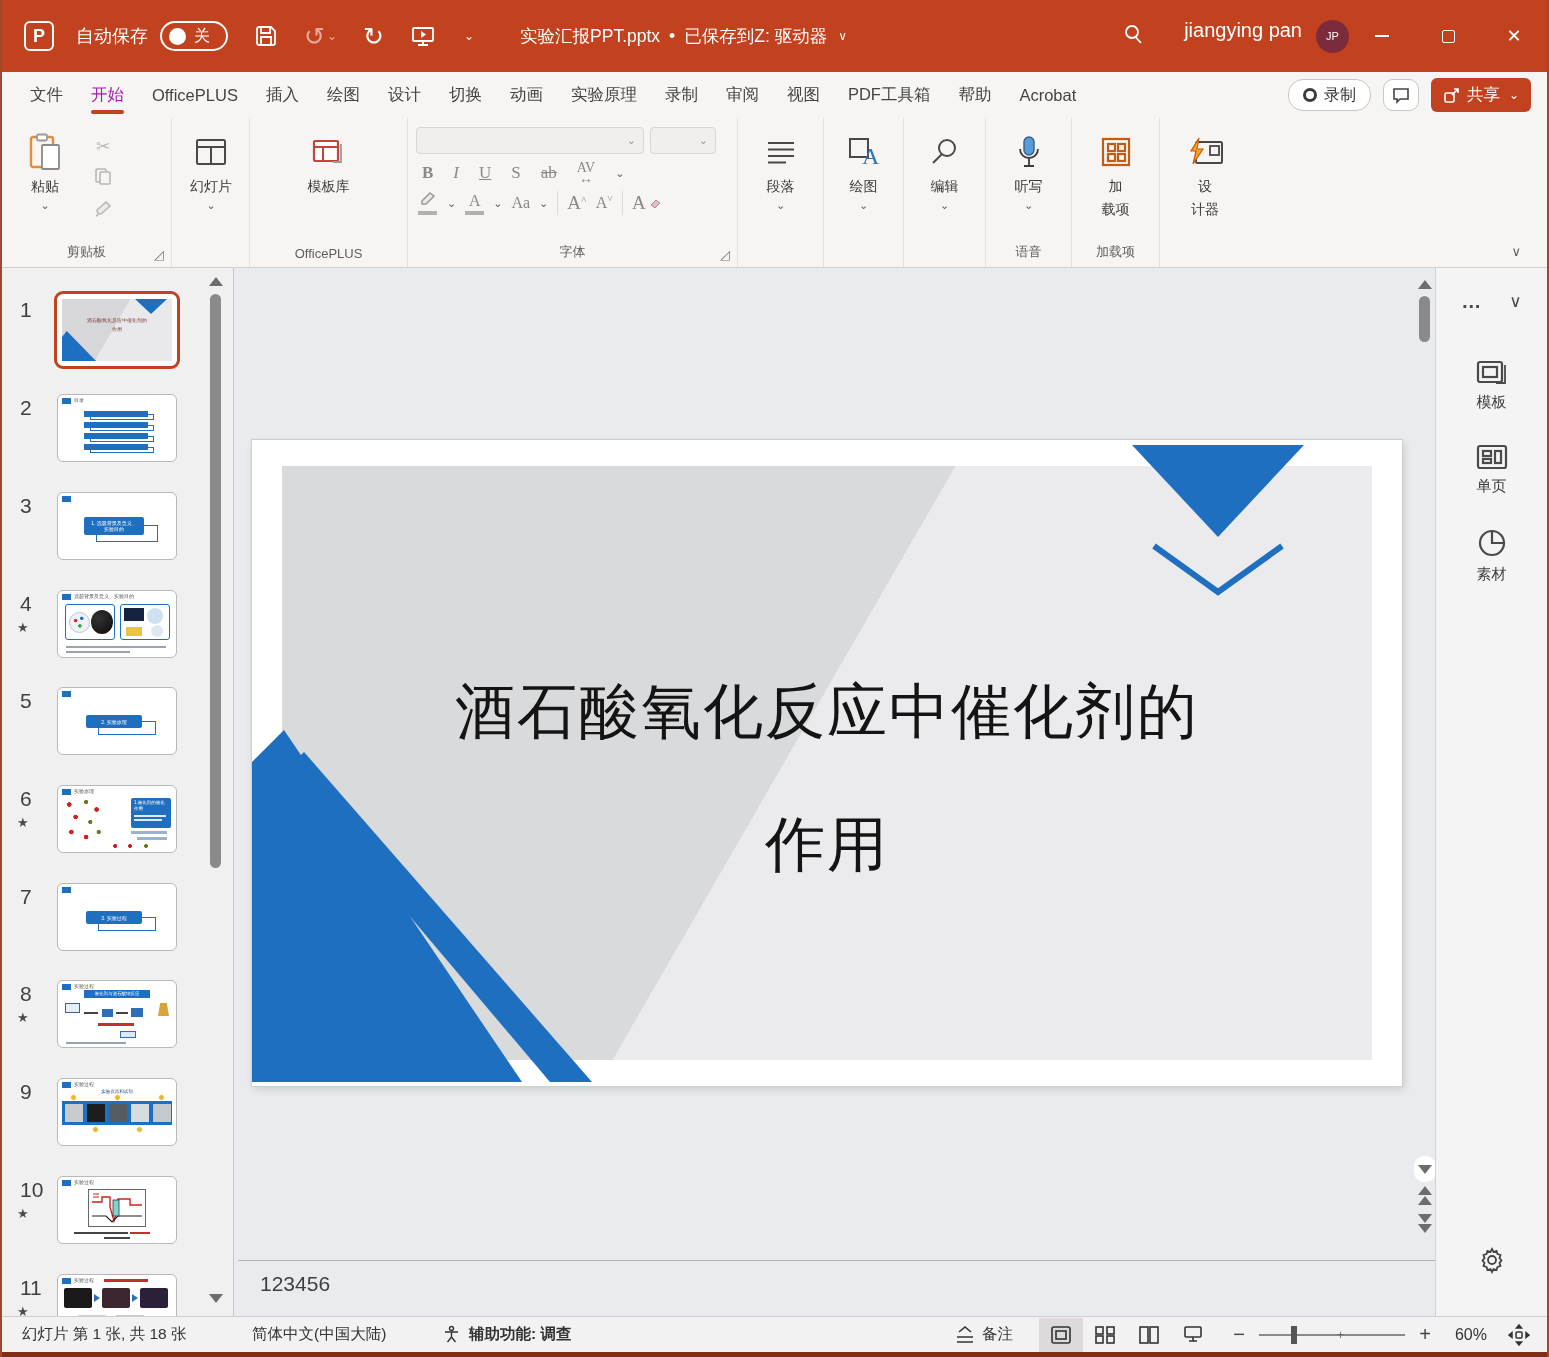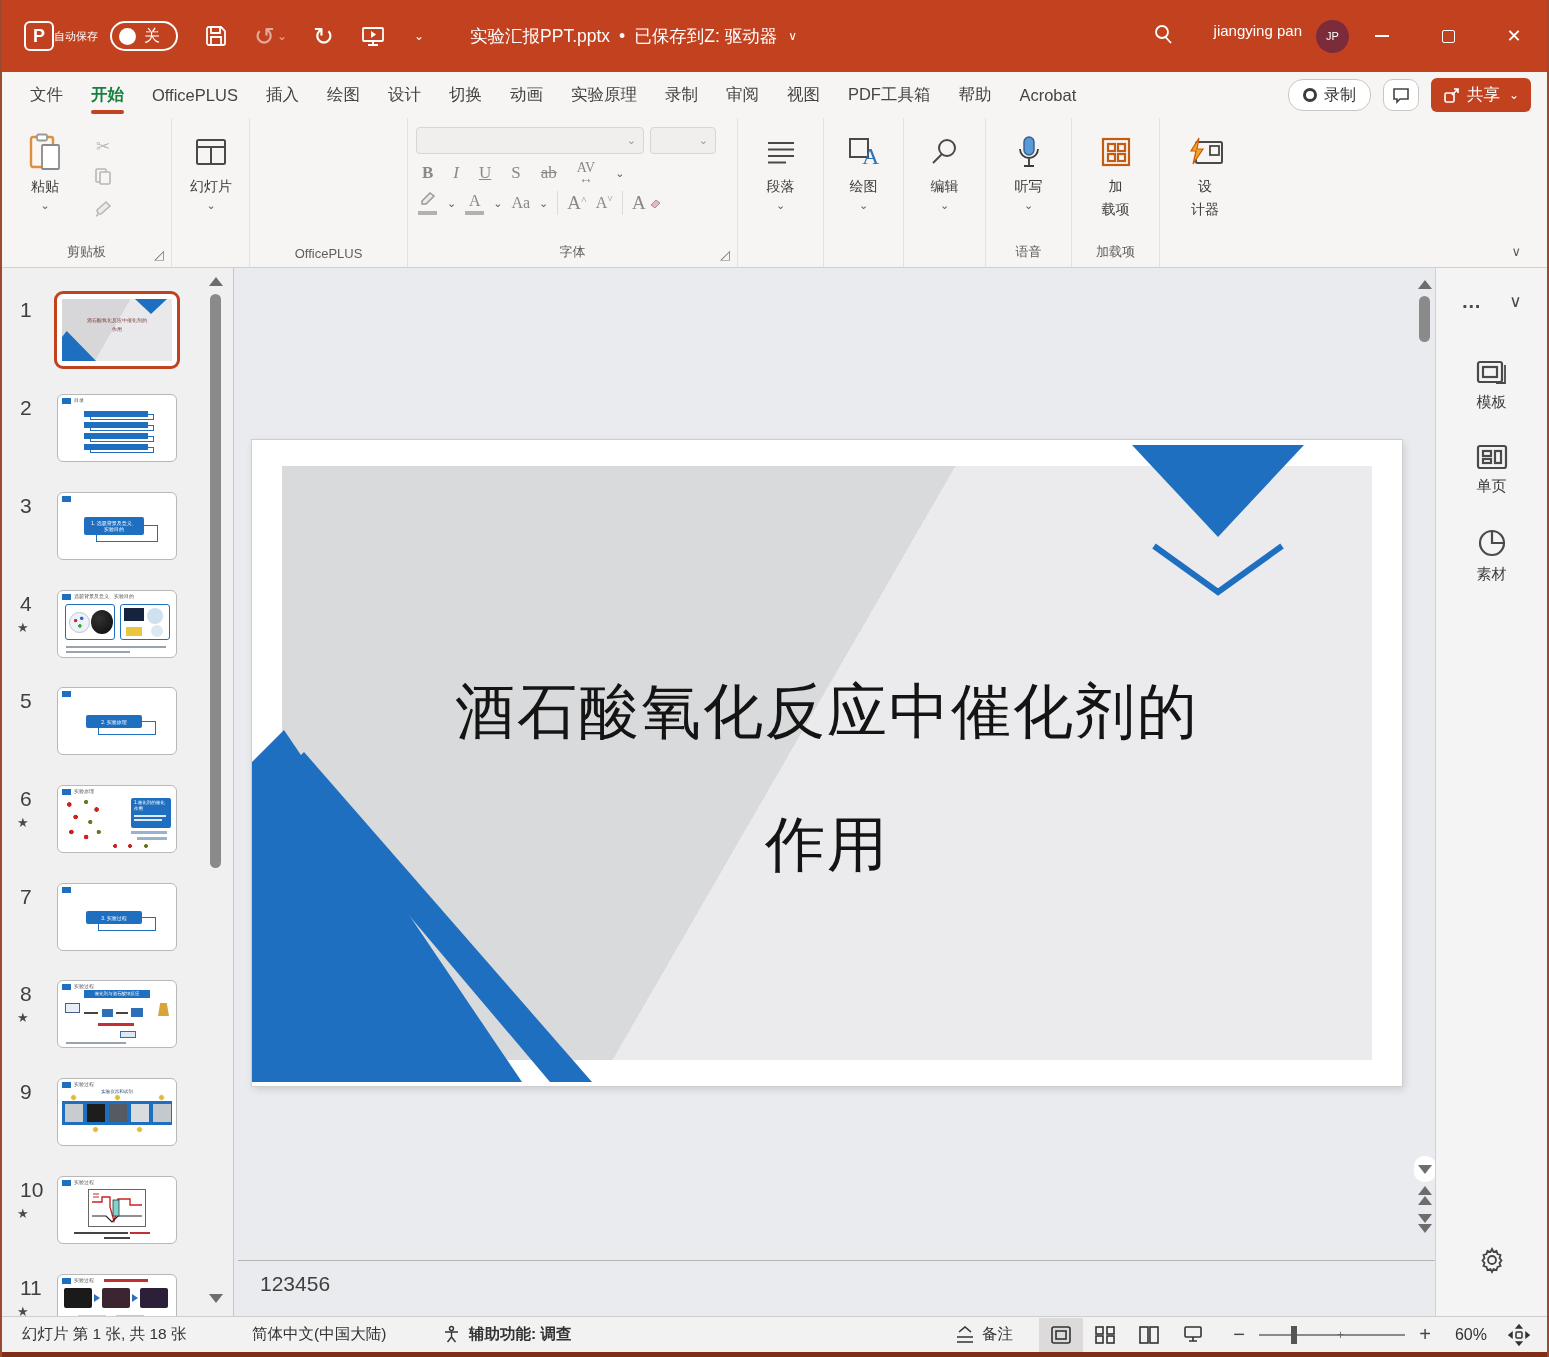--- a/index.html
+++ b/index.html
@@ -6,43 +6,43 @@
   html,body{width:1549px;height:1357px}
   body{position:relative;font-family:"Liberation Sans",sans-serif;background:#E9EBEF;overflow:hidden;
        border-left:2px solid #9C4A2E;border-right:2px solid #9C4A2E}
   .abs{position:absolute}
 
   
   .titlebar{position:absolute;top:0;left:0;right:0;height:72px;background:#C2411F;color:#fff;display:flex;align-items:center}
   .tb-item{display:flex;align-items:center;color:#fff}
   .applogo{width:30px;height:30px;border:2px solid #fff;border-radius:6px;margin-left:22px;
            display:flex;align-items:center;justify-content:center;font-weight:bold;font-size:18px}
-  .autosave-label{font-size:11px}
+  .autosave-label{margin-left:22px;font-size:18px}
   .toggle{margin-left:12px;width:68px;height:30px;border:2px solid #fff;border-radius:16px;display:flex;align-items:center;padding:0 7px;gap:8px}
   .toggle .knob{width:17px;height:17px;border-radius:50%;background:#fff}
   .toggle .state{font-size:16px}
   .qat{margin-left:26px;display:flex;align-items:center;gap:26px}
   .qat svg{display:block}
   .uglyph{font-size:25px;line-height:1}
   .dim{opacity:.55}
   .smallchev{font-size:12px;margin-left:2px}
   .doc-title{margin-left:46px;font-size:17.5px;display:flex;gap:9px;align-items:center;white-space:nowrap}
   .tb-right{margin-left:auto;display:flex;align-items:center}
   .searchbtn{width:46px;text-align:center}
-  .username{font-size:15px;margin:0 14px 12px 28px}
+  .username{font-size:20px;margin:0 14px 12px 28px}
   .avatar{width:33px;height:33px;border-radius:50%;background:#7C2B3A;display:flex;align-items:center;justify-content:center;font-size:11px}
   .winbtn{width:66px;height:72px;display:flex;align-items:center;justify-content:center;font-size:18px}
   .maxbox{width:13px;height:13px;border:1.6px solid #fff;border-radius:2px}
   .minline{width:14px;height:2px;background:#fff}
 
   
   .tabrow{position:absolute;top:72px;left:0;right:0;height:46px;background:#F7F5F4;display:flex;align-items:center}
   .tab{font-size:16.5px;color:#444;padding:0 14px;height:100%;display:flex;align-items:center;position:relative;white-space:nowrap}
   .tab:first-child{margin-left:14px}
-  .tab.active{font-weight:bold;color:#15803d}
+  .tab.active{font-weight:normal;color:#a21caf}
   .tab.active::after{content:"";position:absolute;left:14px;right:14px;bottom:4px;height:4px;background:#C2411F;border-radius:2px}
   .tabrow-right{margin-left:auto;display:flex;align-items:center;gap:12px;padding-right:16px}
   .pillbtn{border:1px solid #c9c6c4;background:#fff;border-radius:15px;height:32px;display:flex;align-items:center;gap:7px;padding:0 14px;font-size:16px;color:#333}
   .reddot{width:14px;height:14px;border-radius:50%;border:3px solid #3b3b3b;background:#fff;display:inline-block}
   .commentbtn{border:1px solid #c9c6c4;background:#fff;border-radius:10px;width:36px;height:32px;display:flex;align-items:center;justify-content:center}
   .sharebtn{background:#C2411F;color:#fff;border-radius:6px;height:34px;display:flex;align-items:center;gap:7px;padding:0 12px;font-size:16.5px}
 
   
   .ribbon{position:absolute;top:118px;left:0;right:0;height:150px;background:#F7F5F4;border-bottom:1px solid #D2D0CE;display:flex}
   .rgroup{position:relative;height:100%;border-right:1px solid #E4E2E0;flex:0 0 auto}
@@ -259,20 +259,30 @@
             <path d="M2 9 h28 M16 9 v17"></path>
         </svg>
       </span>
       <span class="cap">幻灯片</span>
       <span class="chev">⌄</span>
     </div>
   </div>
 
   <div class="rgroup" style="width:158px">
     <div style="display:flex;justify-content:center">
+      <div class="bigbtn" style="width:76px">
+        <span class="iconbox">
+          <svg width="34" height="28" viewBox="0 0 34 28" fill="none">
+            <rect x="2" y="3" width="24" height="20" rx="1" stroke="#C4443C" stroke-width="2.2" fill="#fff"></rect>
+            <path d="M2 9 h24 M11 9 v14" stroke="#C4443C" stroke-width="2"></path>
+            <path d="M29 6 v18 h-8" stroke="#9a9a9a" stroke-width="1.8"></path>
+          </svg>
+        </span>
+        <span class="cap">模板库</span>
+      </div>
     </div>
     <span class="glabel">OfficePLUS</span>
   </div>
 
   <div class="rgroup" style="width:330px">
     <div style="padding:9px 10px 0 8px;display:flex;gap:6px">
       <span class="fontbox" style="width:228px">
         <span>⌄</span>
         </span>
       <span class="fontbox" style="width:66px">

